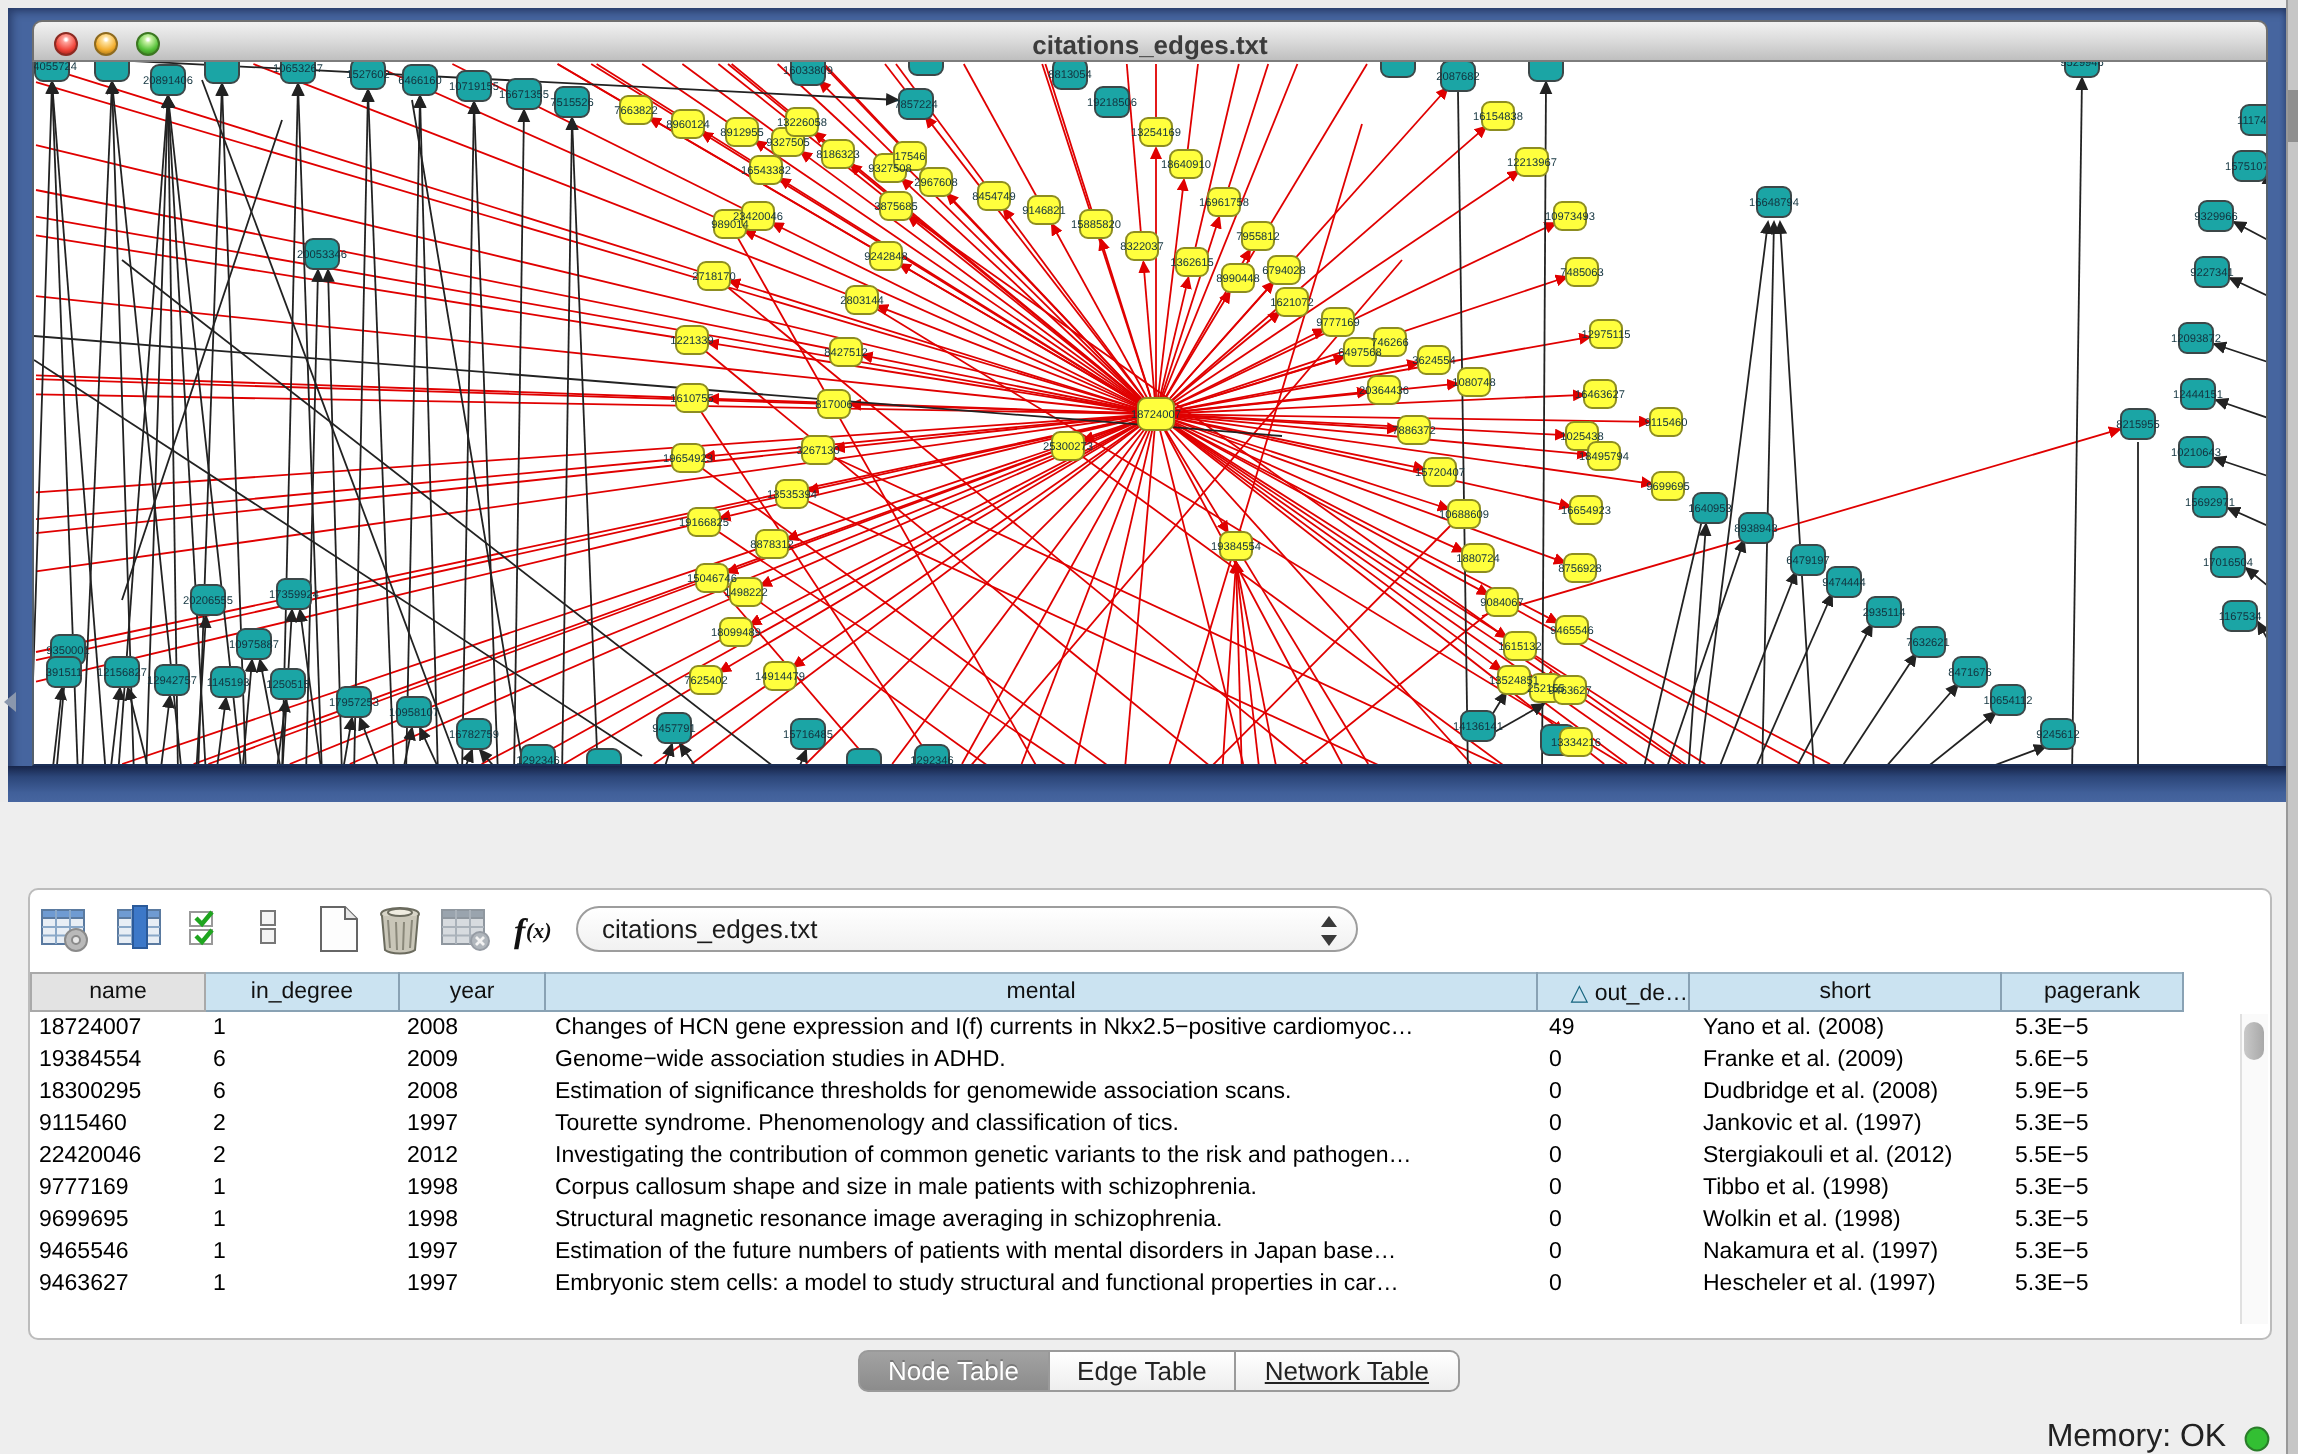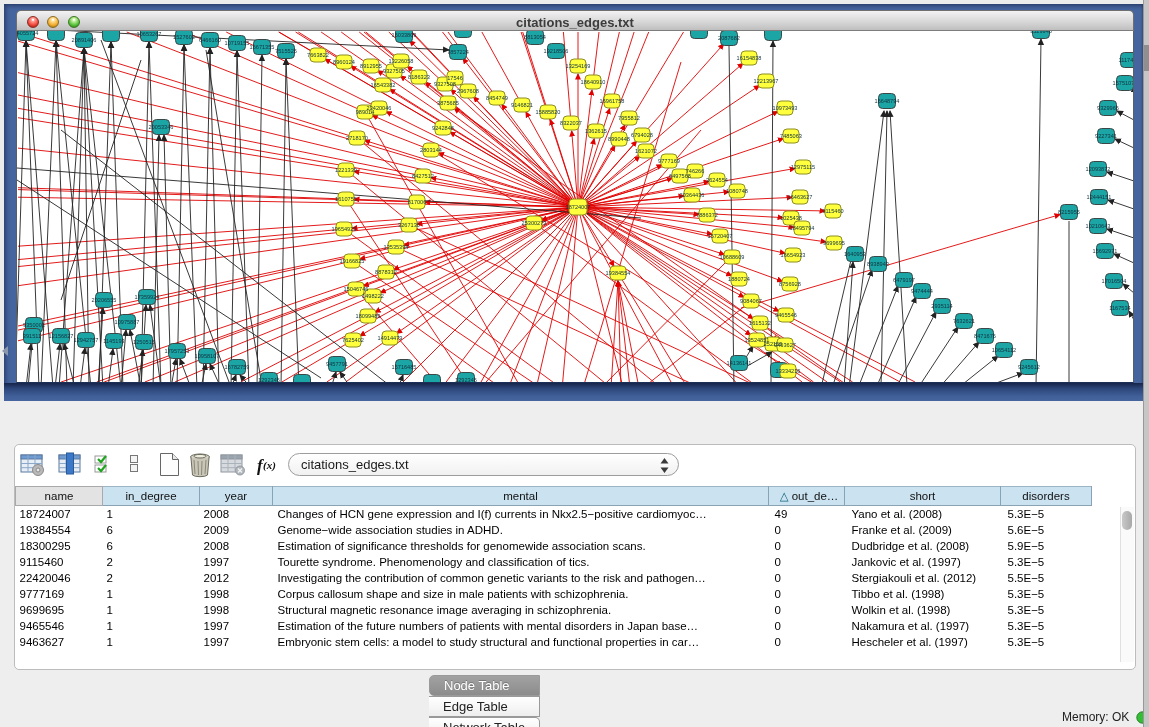--- a/index.html
+++ b/index.html
@@ -24,27 +24,27 @@
 #tbox { position:absolute; left:14px; top:43px; width:1122px; height:226px; background:#fff;
   border:1px solid #bcbcbc; border-radius:5px; }
 #toolbar { position:absolute; left:0; top:0; width:100%; height:44px; }
 #combo { position:absolute; left:273px; top:8px; width:391px; height:23px; background:linear-gradient(#ffffff,#f1f1f1);
   border:1px solid #9d9d9d; border-radius:12px; font-size:13px; color:#1a1a1a; line-height:21px; padding-left:12px; }
 table.grid { border-collapse:collapse; position:absolute; left:0px; top:41px; table-layout:fixed; font-size:11.5px; }
 table.grid th { height:19px; font-weight:normal; color:#111; background:#cbe3f1;
   border:1px solid #89a2b4; border-top:1px solid #9db4c4; font-size:11.5px;margin-top:11px; }
 table.grid th.namec { background:#e3e3e3; border:1px solid #a9a9a9; }
 table.grid td { height:16px; padding:0 0 0 4px; color:#000; white-space:nowrap; overflow:hidden; }
-#tabs { position:absolute; left:429px; top:274px; height:21px; display:flex; font-size:13px;flex-direction:column; }
+#tabs { position:absolute; left:429px; top:274px; height:21px; display:flex; font-size:13px; }
 #tabs div { height:21px; line-height:20px; padding:0 14px; background:linear-gradient(#ffffff,#eeeeee); color:#222;
   border:1px solid #9a9a9a; border-left:none; }
 #tabs div.first { border-left:1px solid #9a9a9a; border-radius:5px 0 0 5px;
   background:linear-gradient(#a2a2a2,#8c8c8c); color:#fff; text-shadow:0 -1px 0 #777; }
 #tabs div.last { border-radius:0 5px 5px 0;text-decoration:underline; }
-#status { position:absolute; right:0; top:309px; font-size:12px; color:#222; }
+#status { position:absolute; right:14px; top:309px; font-size:16px; color:#222; }
 #rightstrip { position:absolute; left:1143px; top:0; width:6px; height:727px; background:#c6c6c6; border-left:1px solid #989898; }
 #rs2 { position:absolute; left:1144px; top:45px; width:5px; height:26px; background:#8f8f8f; }
 </style>
 </head>
 <body>
 <div id="desktop">
   <div id="undershadow"></div>
   <div id="win">
     <div id="titlebar">
       <div class="tl" style="left:10px;background:radial-gradient(circle at 50% 28%,#ffffff 0 6%,#ffa29a 18%,#f0453a 60%,#8e1710 98%);border:1px solid #8c2a22;"></div>
@@ -646,23 +646,23 @@
           <col style="width:76px">
           <col style="width:156px">
           <col style="width:91px">
         </colgroup>
 <tbody>
           <tr>
             <th class="namec">name</th>
             <th>in_degree</th>
             <th>year</th>
             <th>mental</th>
-            <th style="text-align:center;padding-left:5px"><span style="color:#16657f">△</span> out_de…</th>
+            <th style="text-align:right;padding-left:5px"><span style="color:#16657f">△</span> out_de…</th>
             <th>short</th>
-            <th>disorders</th>
+            <th>pagerank</th>
           </tr>
 <tr>
             <td>18724007</td>
             <td>1</td>
             <td>2008</td>
             <td style="padding-left:5px">Changes of HCN gene expression and I(f) currents in Nkx2.5−positive cardiomyoc…</td>
             <td style="padding-left:6px">49</td>
             <td style="padding-left:7px">Yano et al. (2008)</td>
             <td style="padding-left:7px">5.3E−5</td>
           </tr>

